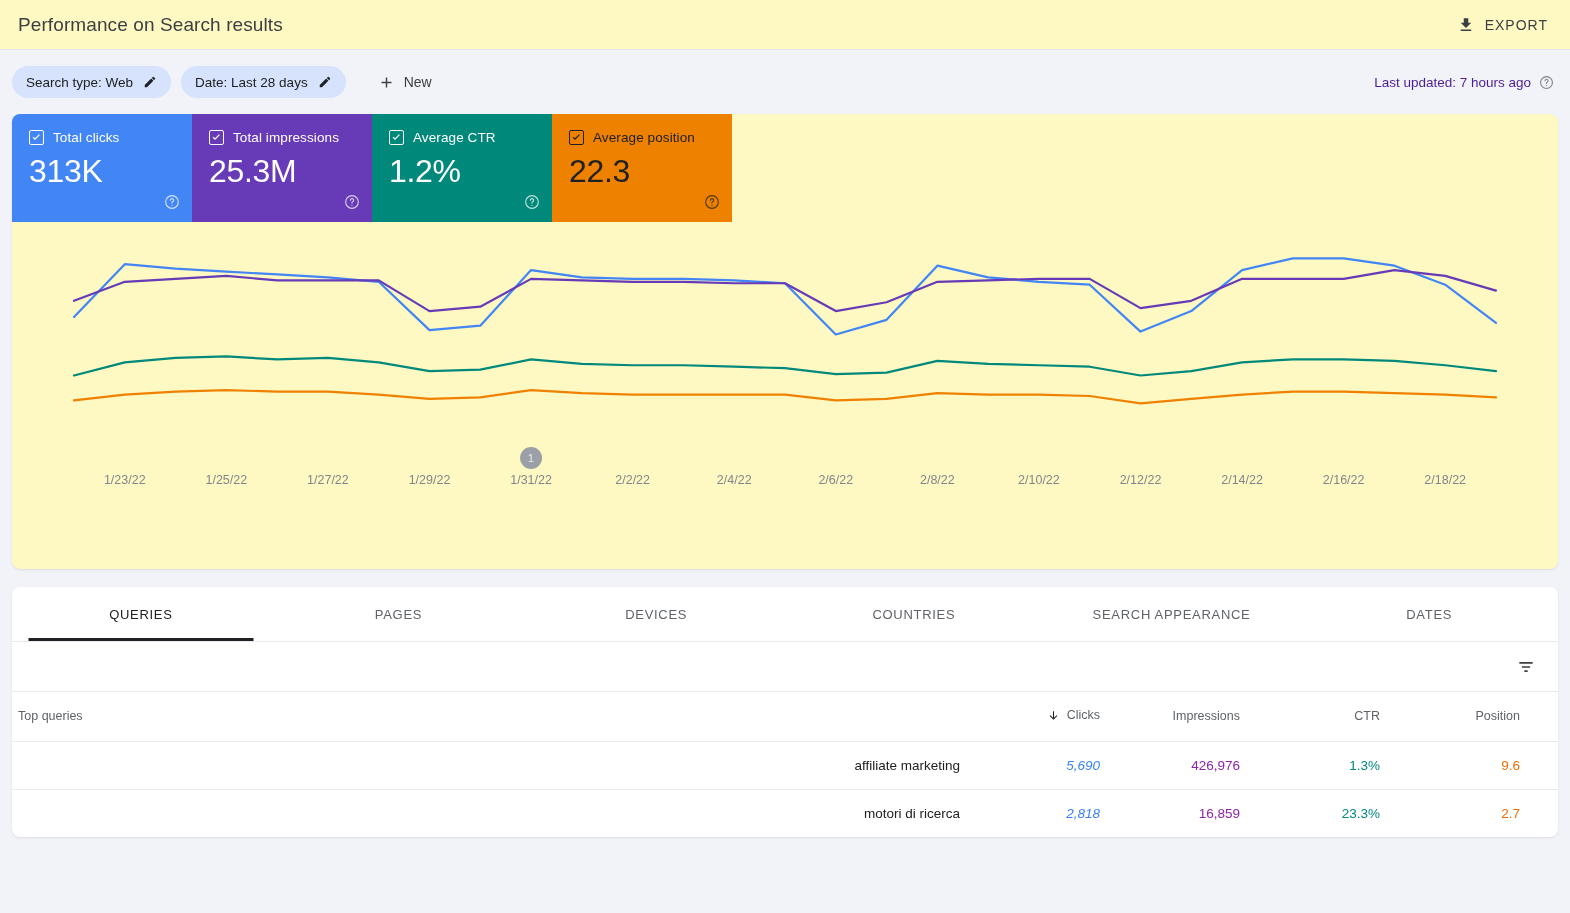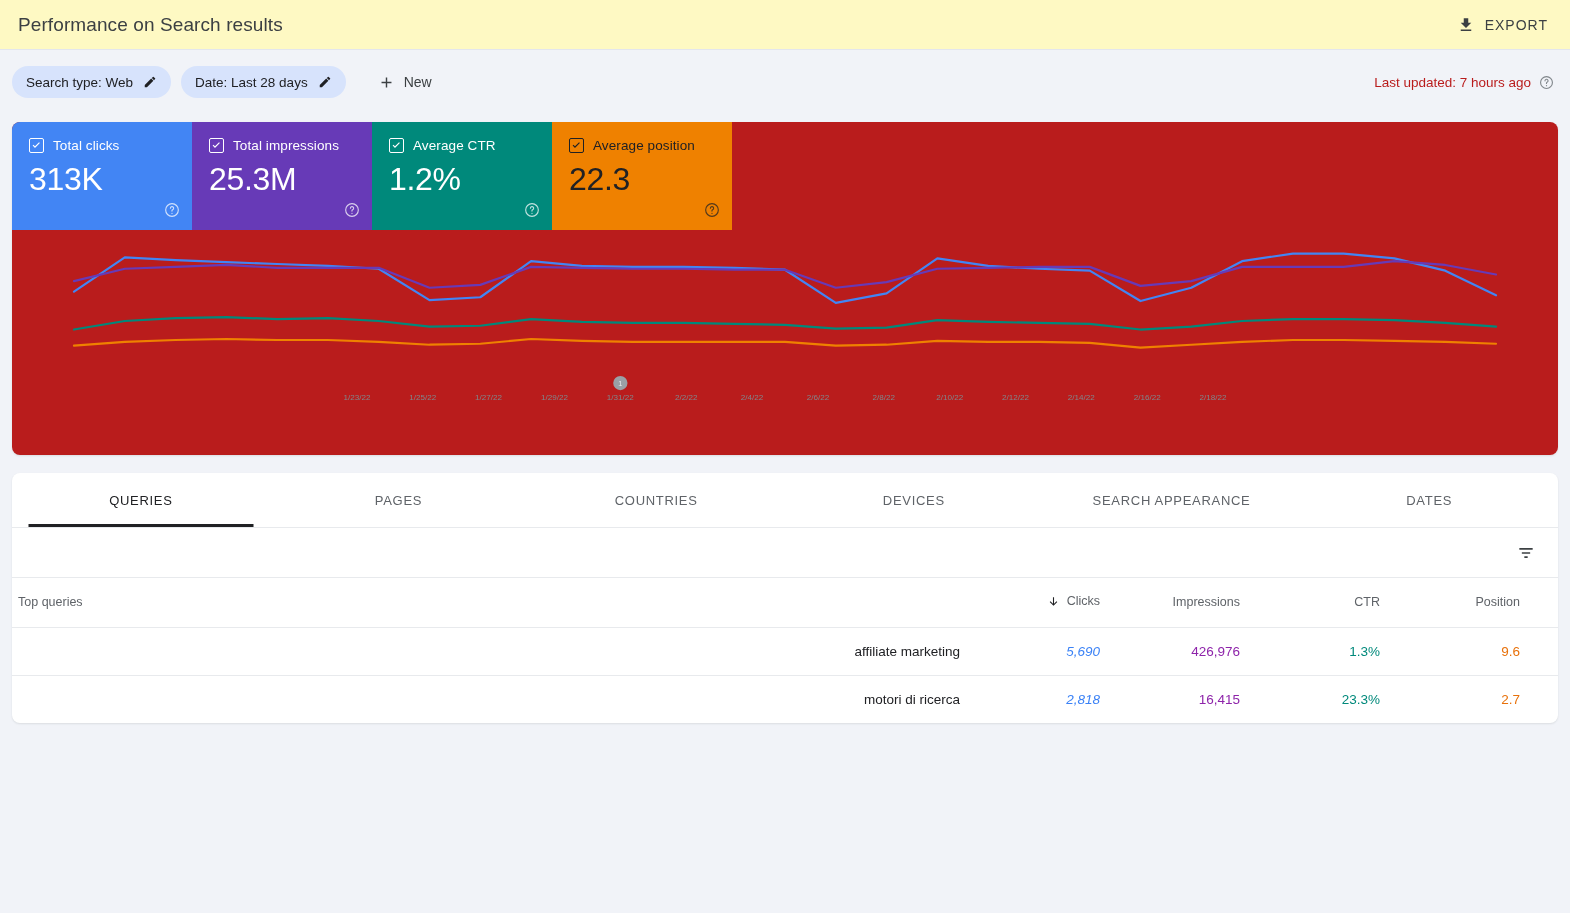--- a/index.html
+++ b/index.html
@@ -63,30 +63,30 @@
   .new-btn {
     display: inline-flex; align-items: center; gap: 9px;
     padding: 0 10px; height: 32px;
     color: #3c4043; font-size: 14px;
     cursor: pointer; margin-left: 12px;
   }
   .plus-icon { width: 17px; height: 17px; display:block; }
   .last-updated {
     margin-left: auto;
     display: flex; align-items: center; gap: 8px;
-    color: #b91c1c; font-size: 13.5px;
+    color: #4c1d95; font-size: 13.5px;
   }
   .help-circle { width: 15px; height: 15px; display:block; }
 
   
   .chart-card {
-    margin: 8px 12px;
-    background: #b91c1c;
+    margin: 0 12px;
+    background: #fef9c3;
     border-radius: 8px;
-    height: 333px;
+    height: 455px;
     position: relative;
     box-shadow: 0 1px 2px rgba(60,64,67,.12);
     overflow: hidden;
   }
   .metric-row { display: flex; height: 108px; }
   .metric-card {
     width: 180px;
     padding: 16px 14px 0 17px;
     position: relative;
     cursor: pointer;
@@ -349,24 +349,24 @@
 
 <div class="table-card">
   <div class="tabs">
       <div class="tab active">
         <span>QUERIES</span>
       </div>
       <div class="tab">
         <span>PAGES</span>
       </div>
       <div class="tab">
+        <span>DEVICES</span>
+      </div>
+      <div class="tab">
         <span>COUNTRIES</span>
-      </div>
-      <div class="tab">
-        <span>DEVICES</span>
       </div>
       <div class="tab">
         <span>SEARCH APPEARANCE</span>
       </div>
       <div class="tab">
         <span>DATES</span>
       </div>
     </div>
   <div class="filter-row">
     <span class="funnel-icon">
@@ -408,20 +408,20 @@
           <td class="col-query">affiliate marketing</td>
           <td class="c-clicks">5,690</td>
           <td class="c-impr">426,976</td>
           <td class="c-ctr">1.3%</td>
           <td class="c-pos">9.6</td>
           <td></td>
         </tr>
         <tr>
           <td class="col-query">motori di ricerca</td>
           <td class="c-clicks">2,818</td>
-          <td class="c-impr">16,415</td>
+          <td class="c-impr">16,859</td>
           <td class="c-ctr">23.3%</td>
           <td class="c-pos">2.7</td>
           <td></td>
         </tr>
       </tbody>
   </table>
 </div>
 
 </body></html>

